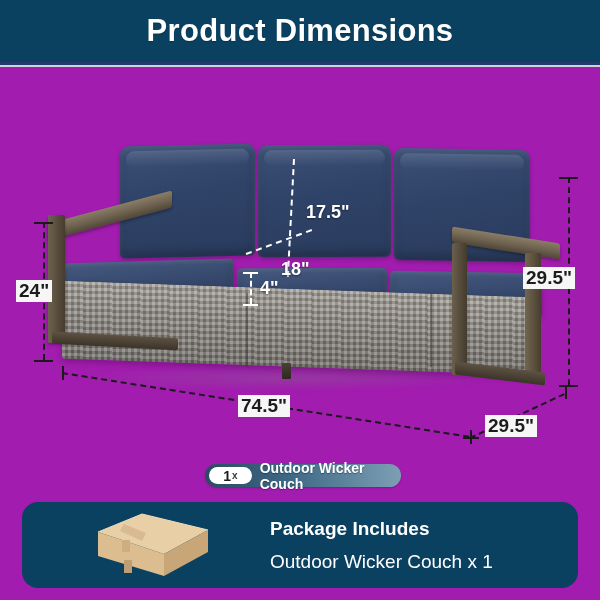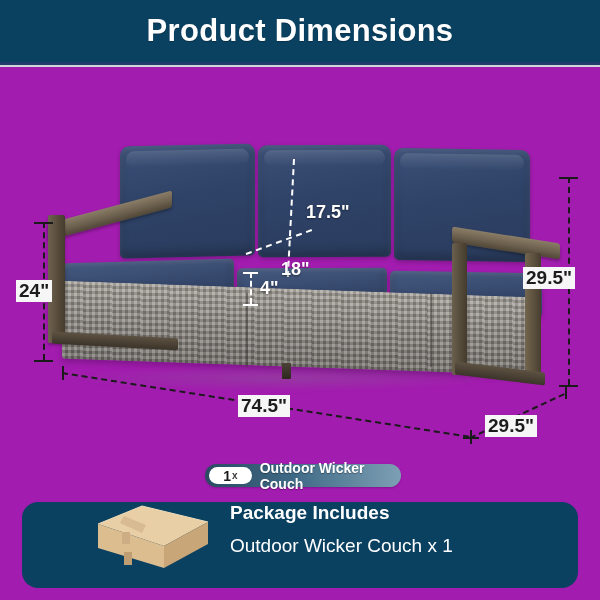--- a/index.html
+++ b/index.html
@@ -168,21 +168,21 @@
   .qty-x{font-size:10px;font-weight:bold;color:#3b3b3b;line-height:1;}
   .qty-text{
     margin-left:8px;color:#ffffff;font-size:14px;font-weight:bold;
     text-shadow:0 1px 1px rgba(0,0,0,.35);
   }
 
   
   .pkg{
     position:absolute;left:22px;top:502px;width:556px;height:86px;
     background:#0a4161;border-radius:16px;
-    display:flex;align-items:flex-start;
+    display:flex;align-items:center;gap:40px;
   }
   .pkg-box{position:relative;width:118px;height:70px;margin-left:72px;flex:none;}
   .pkg-text{margin-left:18px;color:#ffffff;}
   .pkg-l1{font-size:19px;font-weight:bold;margin-bottom:11px;}
   .pkg-l2{font-size:19px;font-weight:normal;}
 </style>
 </head>
 <body>
 
 <div id="stage">

